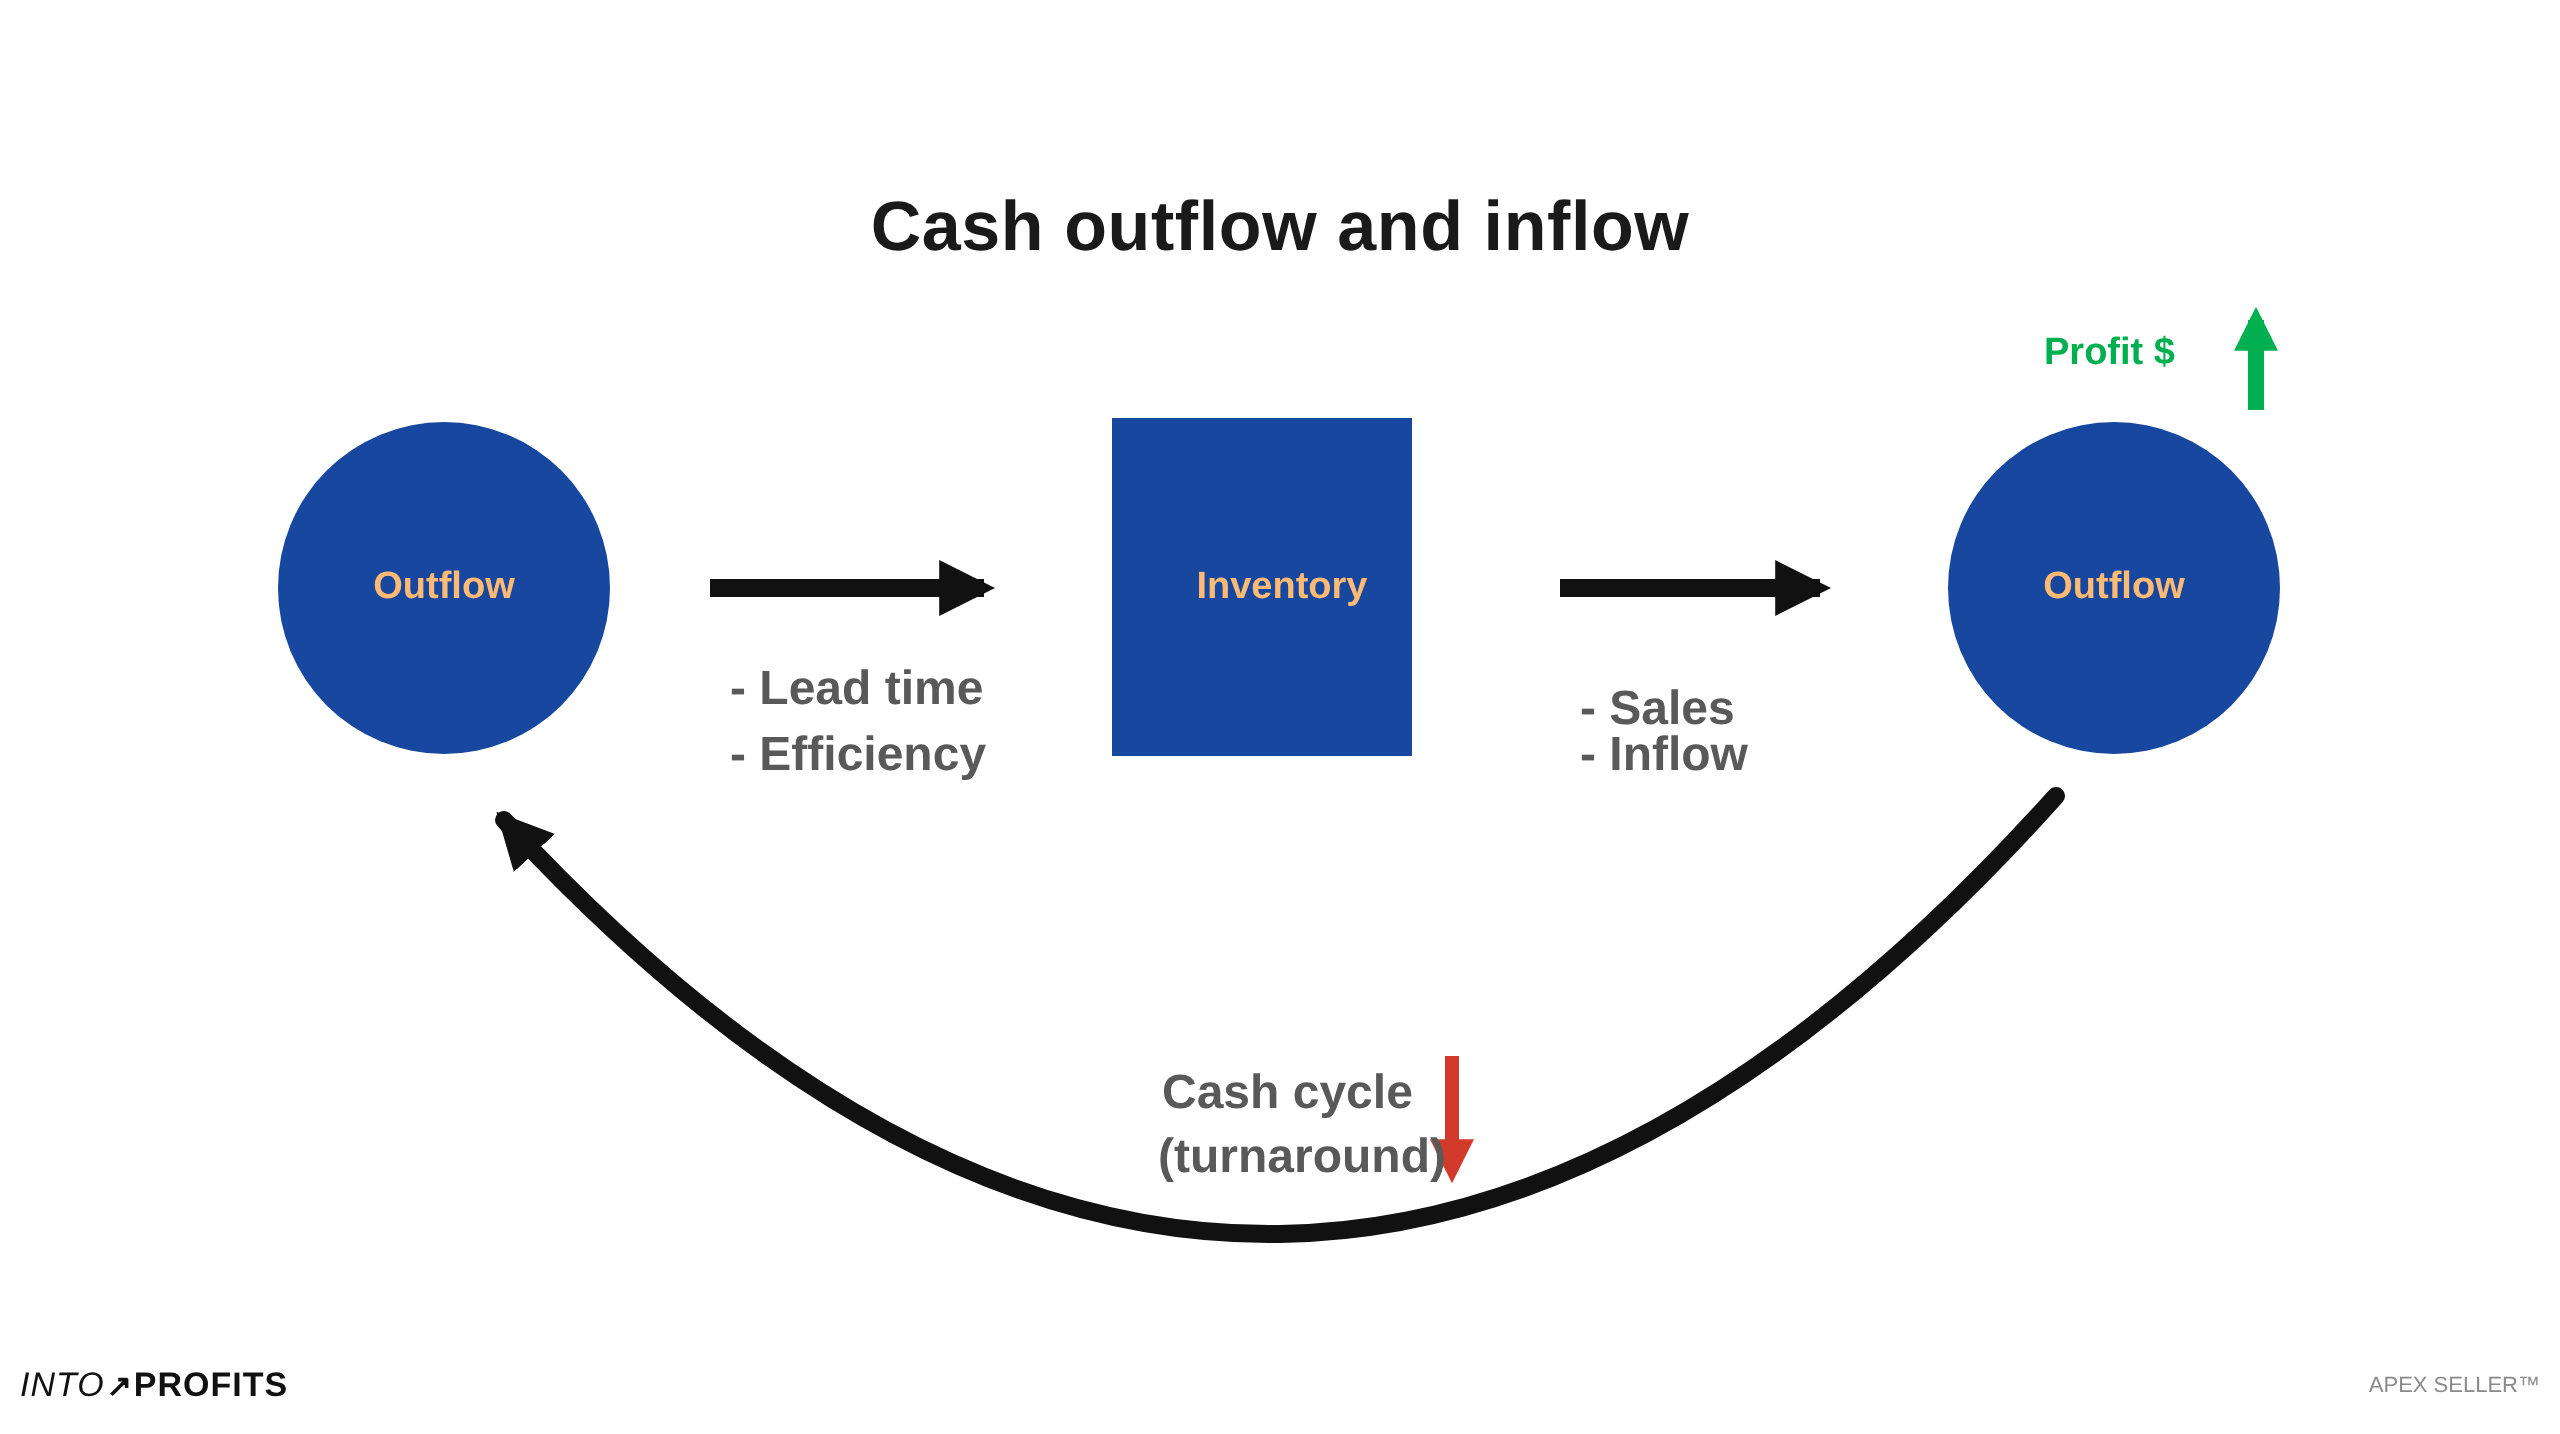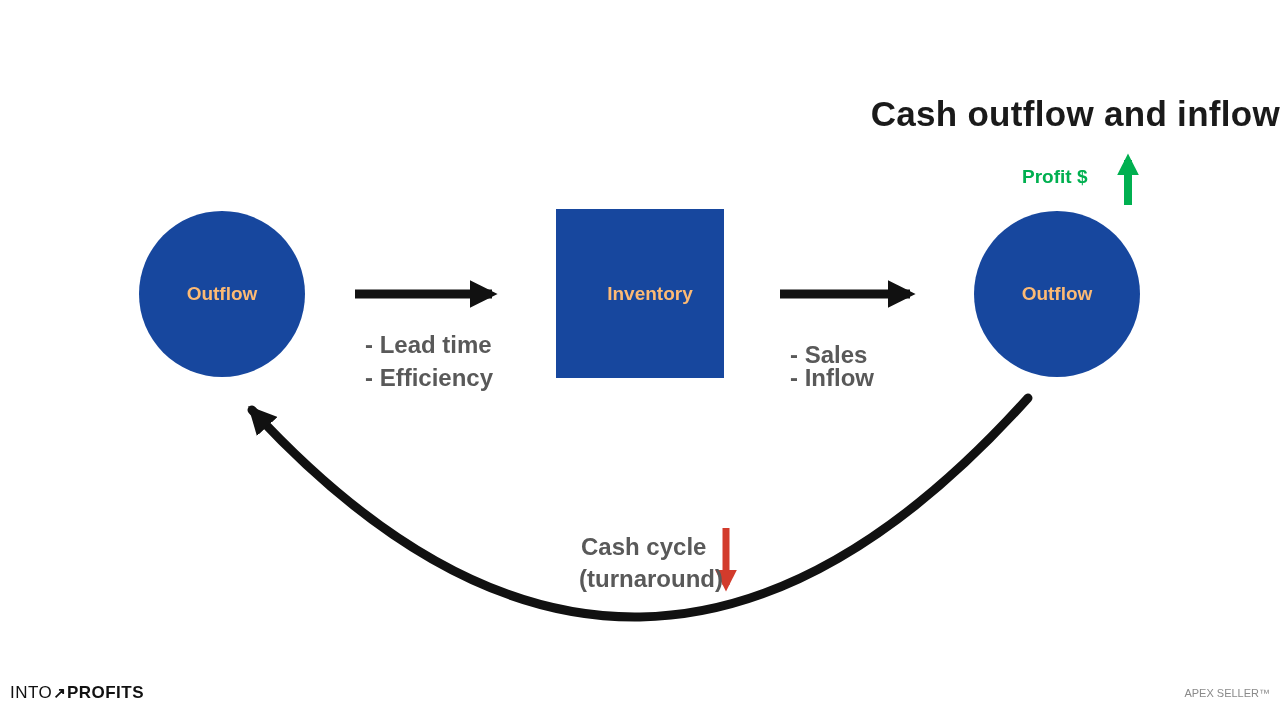--- a/index.html
+++ b/index.html
@@ -6,40 +6,40 @@
   html, body { width: 1280px; height: 717px; }
   body {
     background: #ffffff;
     font-family: "Liberation Sans", sans-serif;
     overflow: hidden;
   }
   .slide { position: relative; width: 1280px; height: 717px; background: #ffffff; }
 
   .title {
     position: absolute; top: 94px; left: 0; width: 100%;
-    text-align: right; font-size: 35px; font-weight: bold;
+    text-align: center; font-size: 35px; font-weight: bold;
     color: #1a1a1a; letter-spacing: 0.3px;
   }
 
   .arrows { position: absolute; left: 0; top: 0; width: 1280px; height: 717px; }
   .stroke-black { stroke: var(--arrow-black); fill: none; }
   .stroke-green { stroke: var(--profit-green); fill: none; }
   .stroke-red   { stroke: var(--cycle-red);   fill: none; }
   .mk-black { fill: var(--arrow-black); }
   .mk-green { fill: var(--profit-green); }
   .mk-red   { fill: var(--cycle-red); }
 
   .node {
     position: absolute; background: var(--node-blue); color: #fdba74;
     display: flex; align-items: center; justify-content: center;
     font-weight: bold; font-size: 19px; text-align: center;
   }
   .circle { border-radius: 50%; }
   .node-outflow   { left: 139px; top: 211px; width: 166px; height: 166px; }
-  .node-inventory { left: 556px; top: 209px; width: 168px; height: 169px; padding-left: 20px; }
+  .node-inventory { left: 556px; top: 209px; width: 150px; height: 169px; padding-left: 20px; }
   .node-inflow    { left: 974px; top: 211px; width: 166px; height: 166px; }
 
   .glabel {
     position: absolute; color: var(--label-gray);
     font-weight: bold; font-size: 24px; white-space: nowrap;
   }
   .lbl-lead-time   { left: 365px; top: 331px; }
   .lbl-efficiency  { left: 365px; top: 364px; }
   .lbl-sales       { left: 790px; top: 331px; margin-top: 10px; }
   .lbl-payouts     { left: 790px; top: 364px; }
@@ -49,21 +49,21 @@
 
   .lbl-profit {
     position: absolute; left: 1022px; top: 166px;
     color: var(--profit-green); font-weight: bold; font-size: 19px; white-space: nowrap;
   }
 
   .footer-logo {
     position: absolute; left: 10px; top: 683px;
     font-size: 17px; color: #111111; white-space: nowrap;
   }
-  .logo-into { font-weight: 500; letter-spacing: 0.5px; }
+  .logo-into { font-style: italic; font-weight: 500; letter-spacing: 0.5px; }
   .logo-arrow { font-weight: bold; font-size: 15px; padding: 0 1px; }
   .logo-profits { font-weight: bold; letter-spacing: 0.5px; }
 
   .trademark {
     position: absolute; right: 10px; top: 687px;
     font-size: 11px; color: #8a8a8a; white-space: nowrap;
   }
 </style>
 </head>
 <body>

